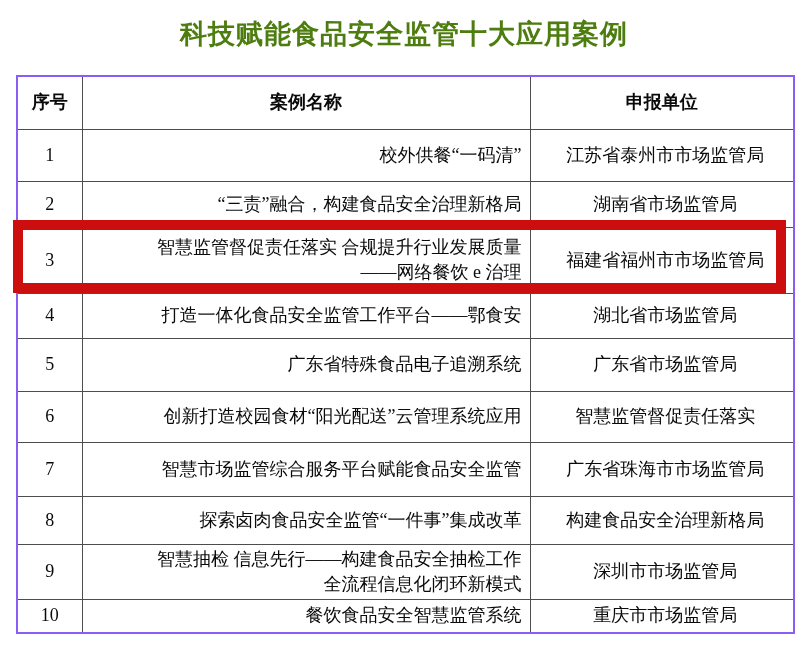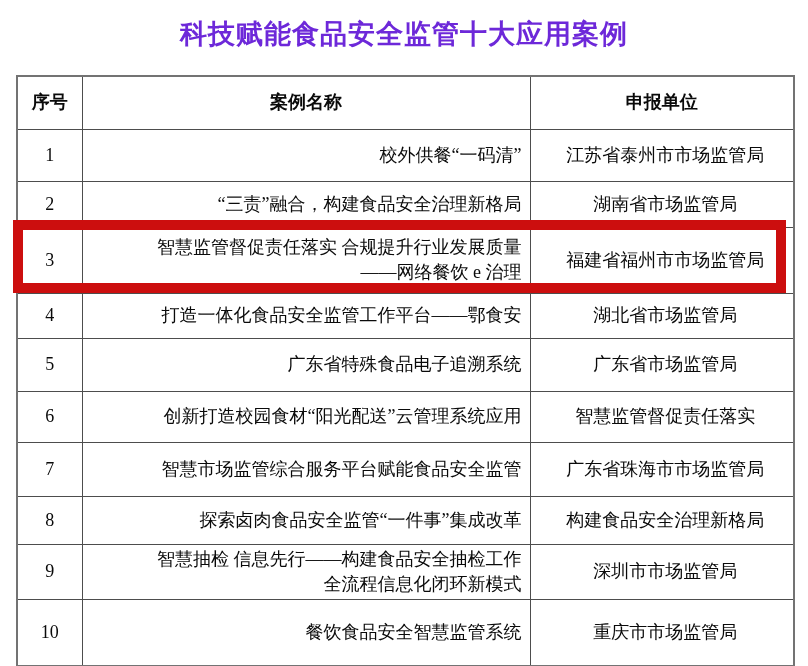--- a/index.html
+++ b/index.html
@@ -17,56 +17,56 @@
   }
   .title {
     position: absolute;
     top: 16px; left: 0;
     width: 100%;
     text-align: center;
     font-size: 27px;
     font-weight: 700;
     line-height: 36px;
     letter-spacing: 1px;
-    color: #6d28d9;
+    color: #4d7c0f;
   }
   table.cases-table {
     position: absolute;
     left: 16px; top: 75px;
     width: 777px;
     border-collapse: collapse;
     table-layout: fixed;
     background: #ffffff;
   }
   table.cases-table th,
   table.cases-table td {
     border: 1px solid #4d4d4d;
     vertical-align: middle;
     font-size: 18px;
     line-height: 25px;
     color: #0a0a0a;
     overflow: hidden;
   }
-  table.cases-table { border: 2px solid #737373; }
+  table.cases-table { border: 2px solid #8b5cf6; }
   thead th {
     font-weight: 700;
     font-size: 19px;
     text-align: center;
   }
   thead tr { height: 53px; }
   tbody tr:nth-child(1)  { height: 52px; }
   tbody tr:nth-child(2)  { height: 46px; }
   tbody tr:nth-child(3)  { height: 66px; }
   tbody tr:nth-child(4)  { height: 45px; }
   tbody tr:nth-child(5)  { height: 53px; }
   tbody tr:nth-child(6)  { height: 51px; }
   tbody tr:nth-child(7)  { height: 54px; }
   tbody tr:nth-child(8)  { height: 48px; }
   tbody tr:nth-child(9)  { height: 54px; }
-  tbody tr:nth-child(10) { height: 67px; }
+  tbody tr:nth-child(10) { height: 34px; }
   td.cell-index {
     text-align: center;
     font-size: 18px;
   }
   td.cell-name {
     text-align: right;
     padding: 2px 8px 2px 13px;
     white-space: pre-line;
   }
   td.cell-unit {

